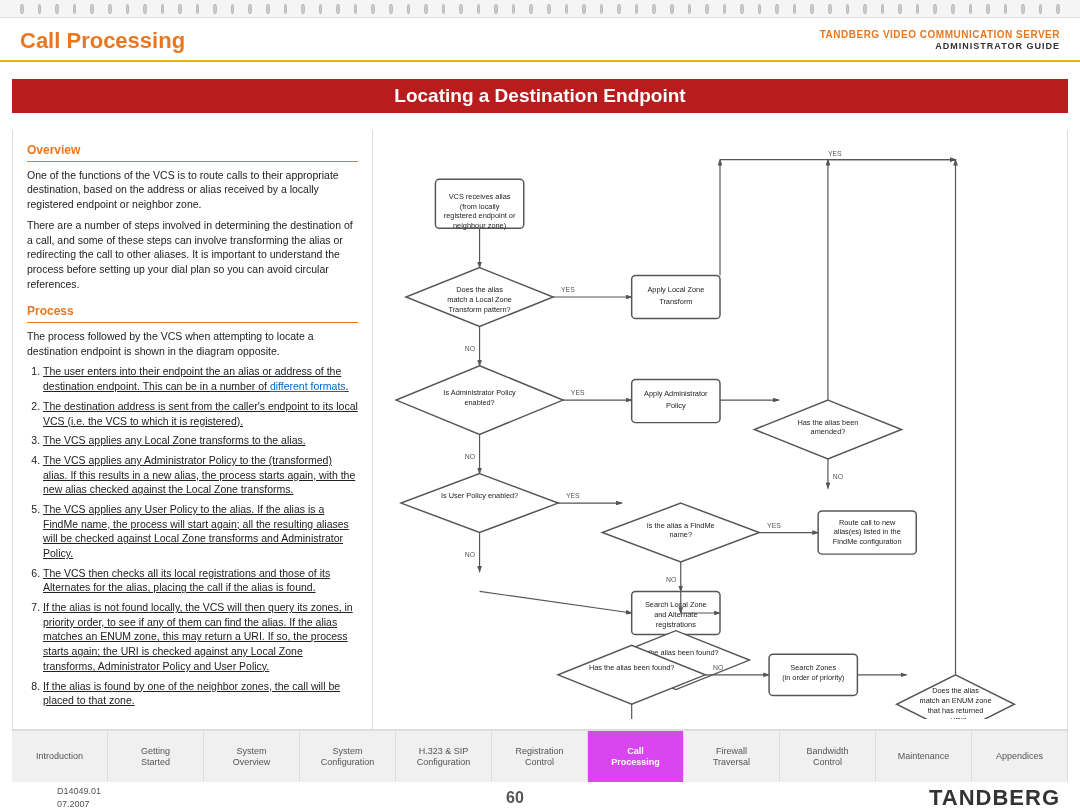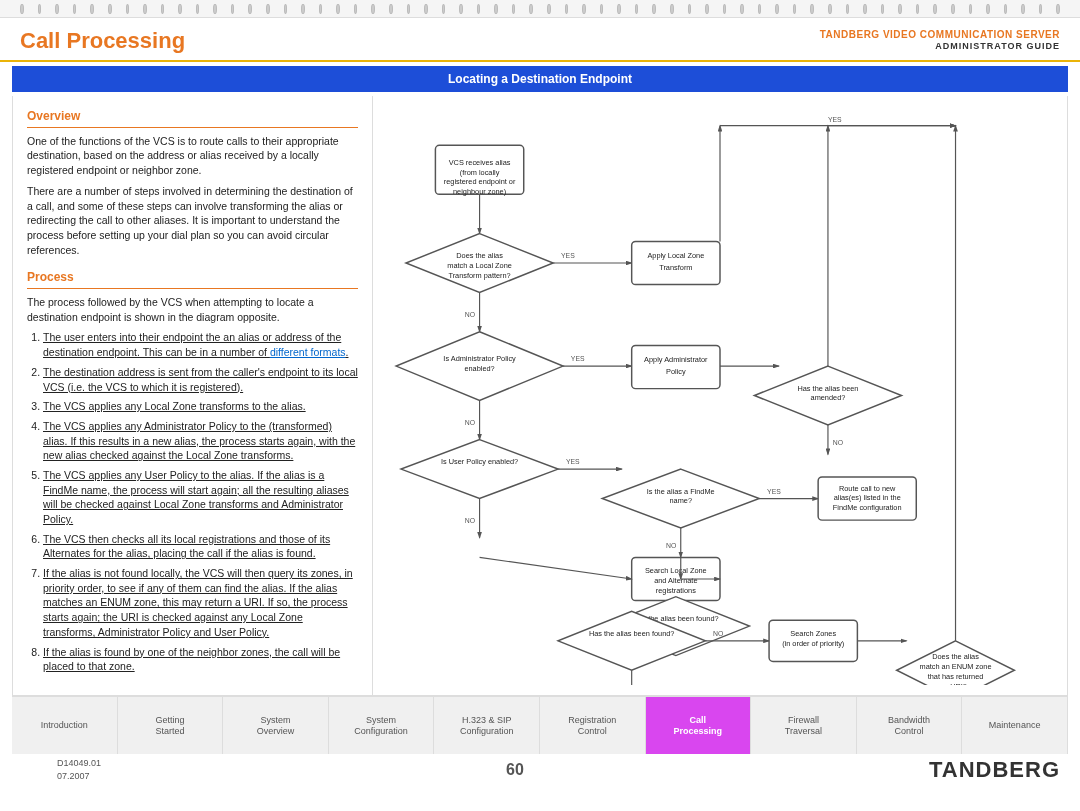--- a/index.html
+++ b/index.html
@@ -62,27 +62,27 @@
     }
     .header-guide {
       font-size: 9px;
       color: #333;
       font-weight: bold;
       letter-spacing: 1px;
     }
 
     
     .section-title-bar {
-      background: #1d4ed8;
+      background: #b91c1c;
       color: #fff;
       text-align: center;
-      font-size: 12px;
+      font-size: 19px;
       font-weight: bold;
       padding: 6px 0;
-      margin: 4px 12px;
+      margin: 17px 12px;
     }
 
     
     .main-content {
       display: flex;
       margin: 0 12px;
       border: 1px solid #ddd;
       border-top: none;
       height: 600px;
     }
@@ -141,21 +141,21 @@
       position: relative;
       overflow: hidden;
     }
 
     
     .bottom-tabs {
       display: flex;
       margin: 0 12px;
       border-top: 1px solid #ddd;
       background: #f0f0f0;
-      height: 58px;
+      height: 52px;
     }
 
     .tab-item {
       flex: 1;
       display: flex;
       flex-direction: column;
       align-items: center;
       justify-content: center;
       font-size: 9px;
       color: #555;
@@ -499,20 +499,23 @@
     <span>Firewall</span>
     <span>Traversal</span>
   </div>
   <div class="tab-item">
     <span>Bandwidth</span>
     <span>Control</span>
   </div>
   <div class="tab-item">
     <span>Maintenance</span>
   </div>
+  <div class="tab-item">
+    <span>Appendices</span>
+  </div>
 </div>
 
 <div class="footer">
   <div class="footer-left">
     <div>D14049.01</div>
     <div>07.2007</div>
   </div>
   <div class="footer-center">60</div>
   <div class="footer-right">TANDBERG</div>
 </div>

